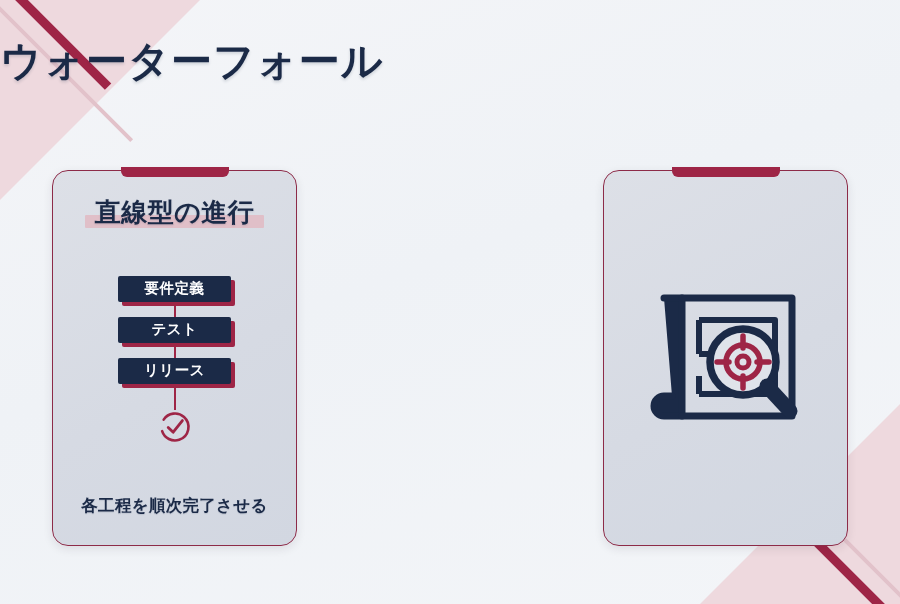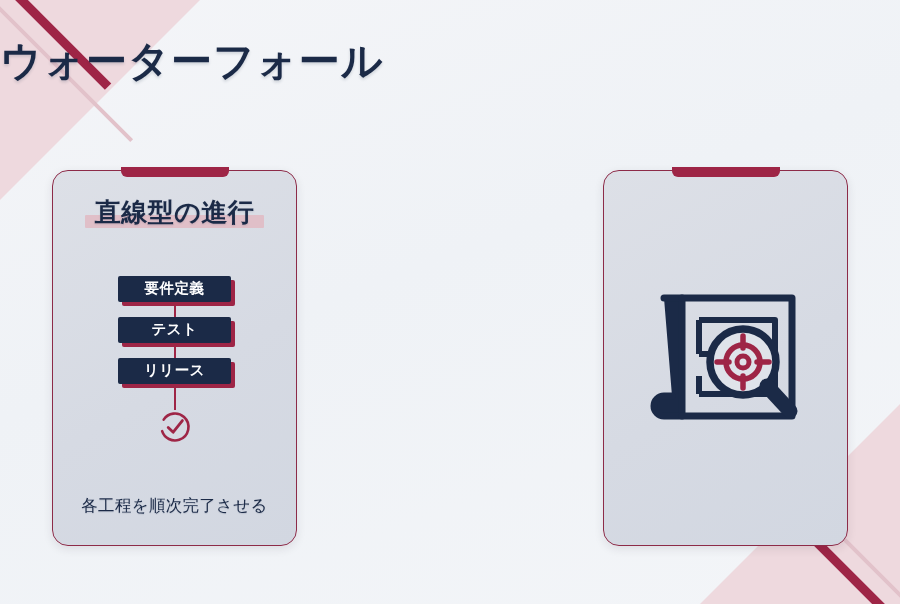--- a/index.html
+++ b/index.html
@@ -148,21 +148,21 @@
     width: 100%;
     display: flex;
     flex-direction: column;
     align-items: center;
     justify-content: center;
   }
 
   .card-caption {
     color: #1b2a47;
     font-size: 16.5px;
-    font-weight: normal;
+    font-weight: bold;
     letter-spacing: 0.3px;
     margin-bottom: 28px;
     white-space: nowrap;
     text-shadow: 0 1px 1px rgba(27,42,71,0.12);
   }
 
   
   .flow {
     position: relative;
     margin-top: -4px;

